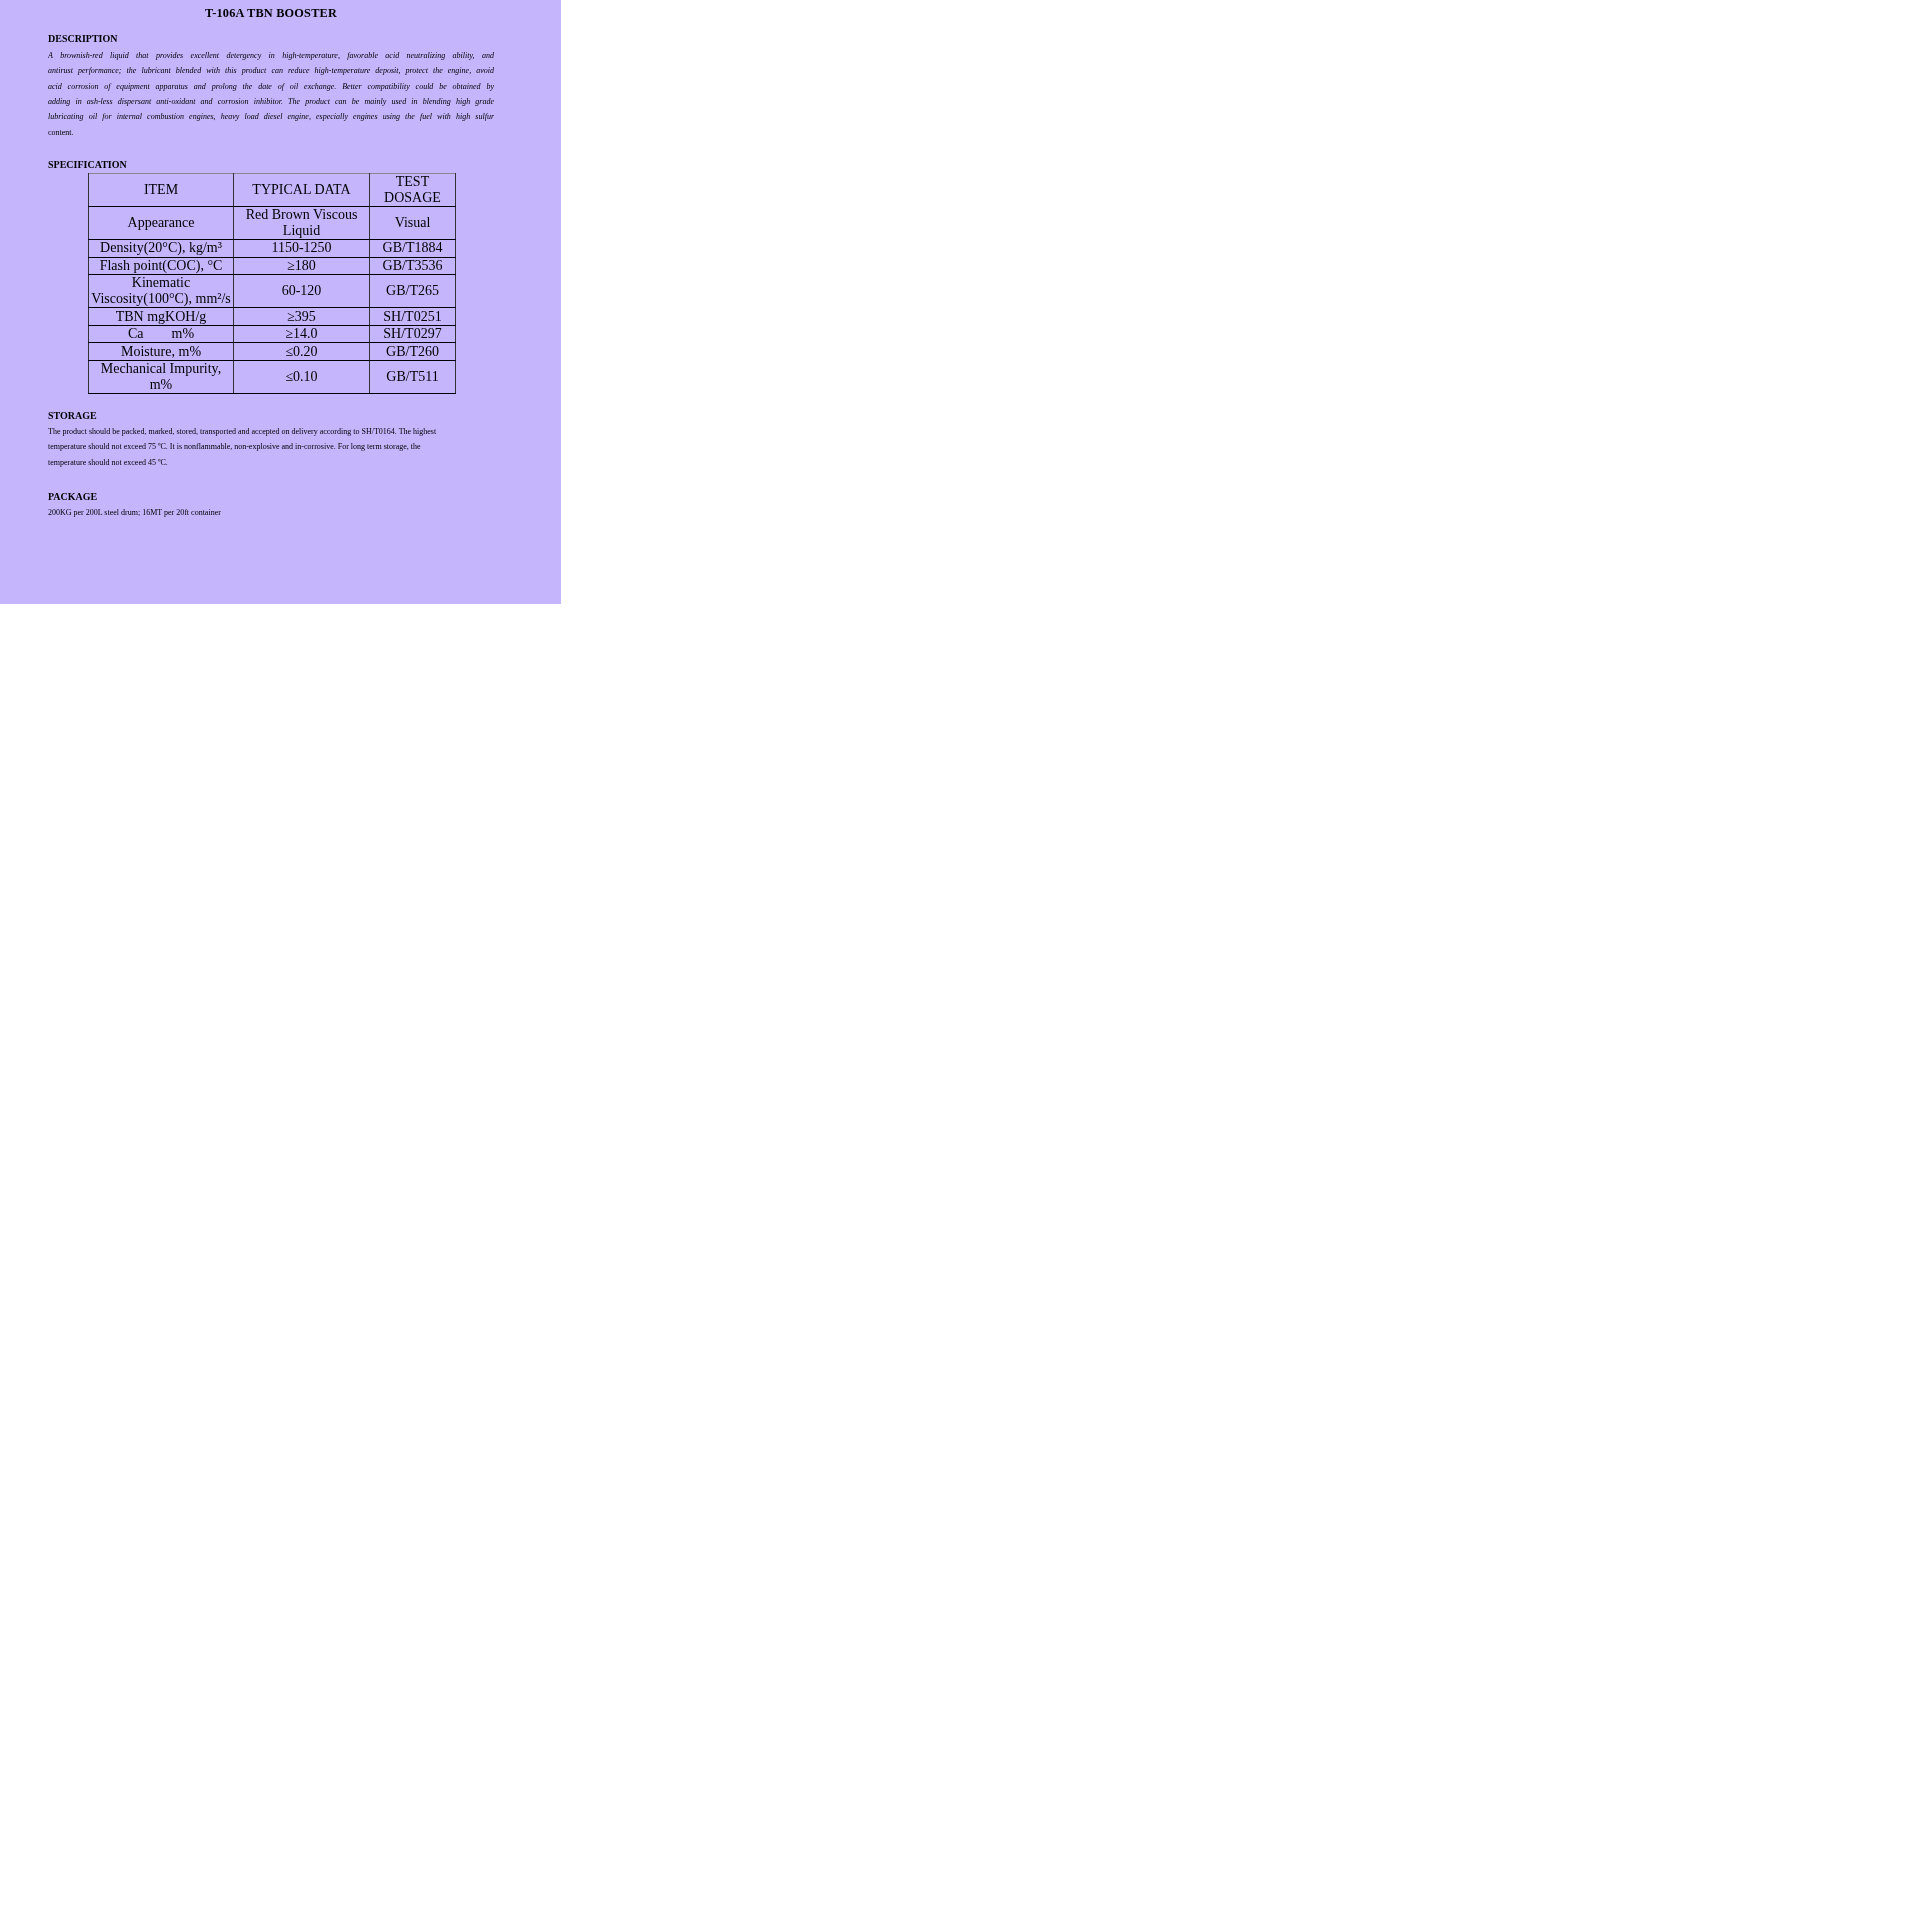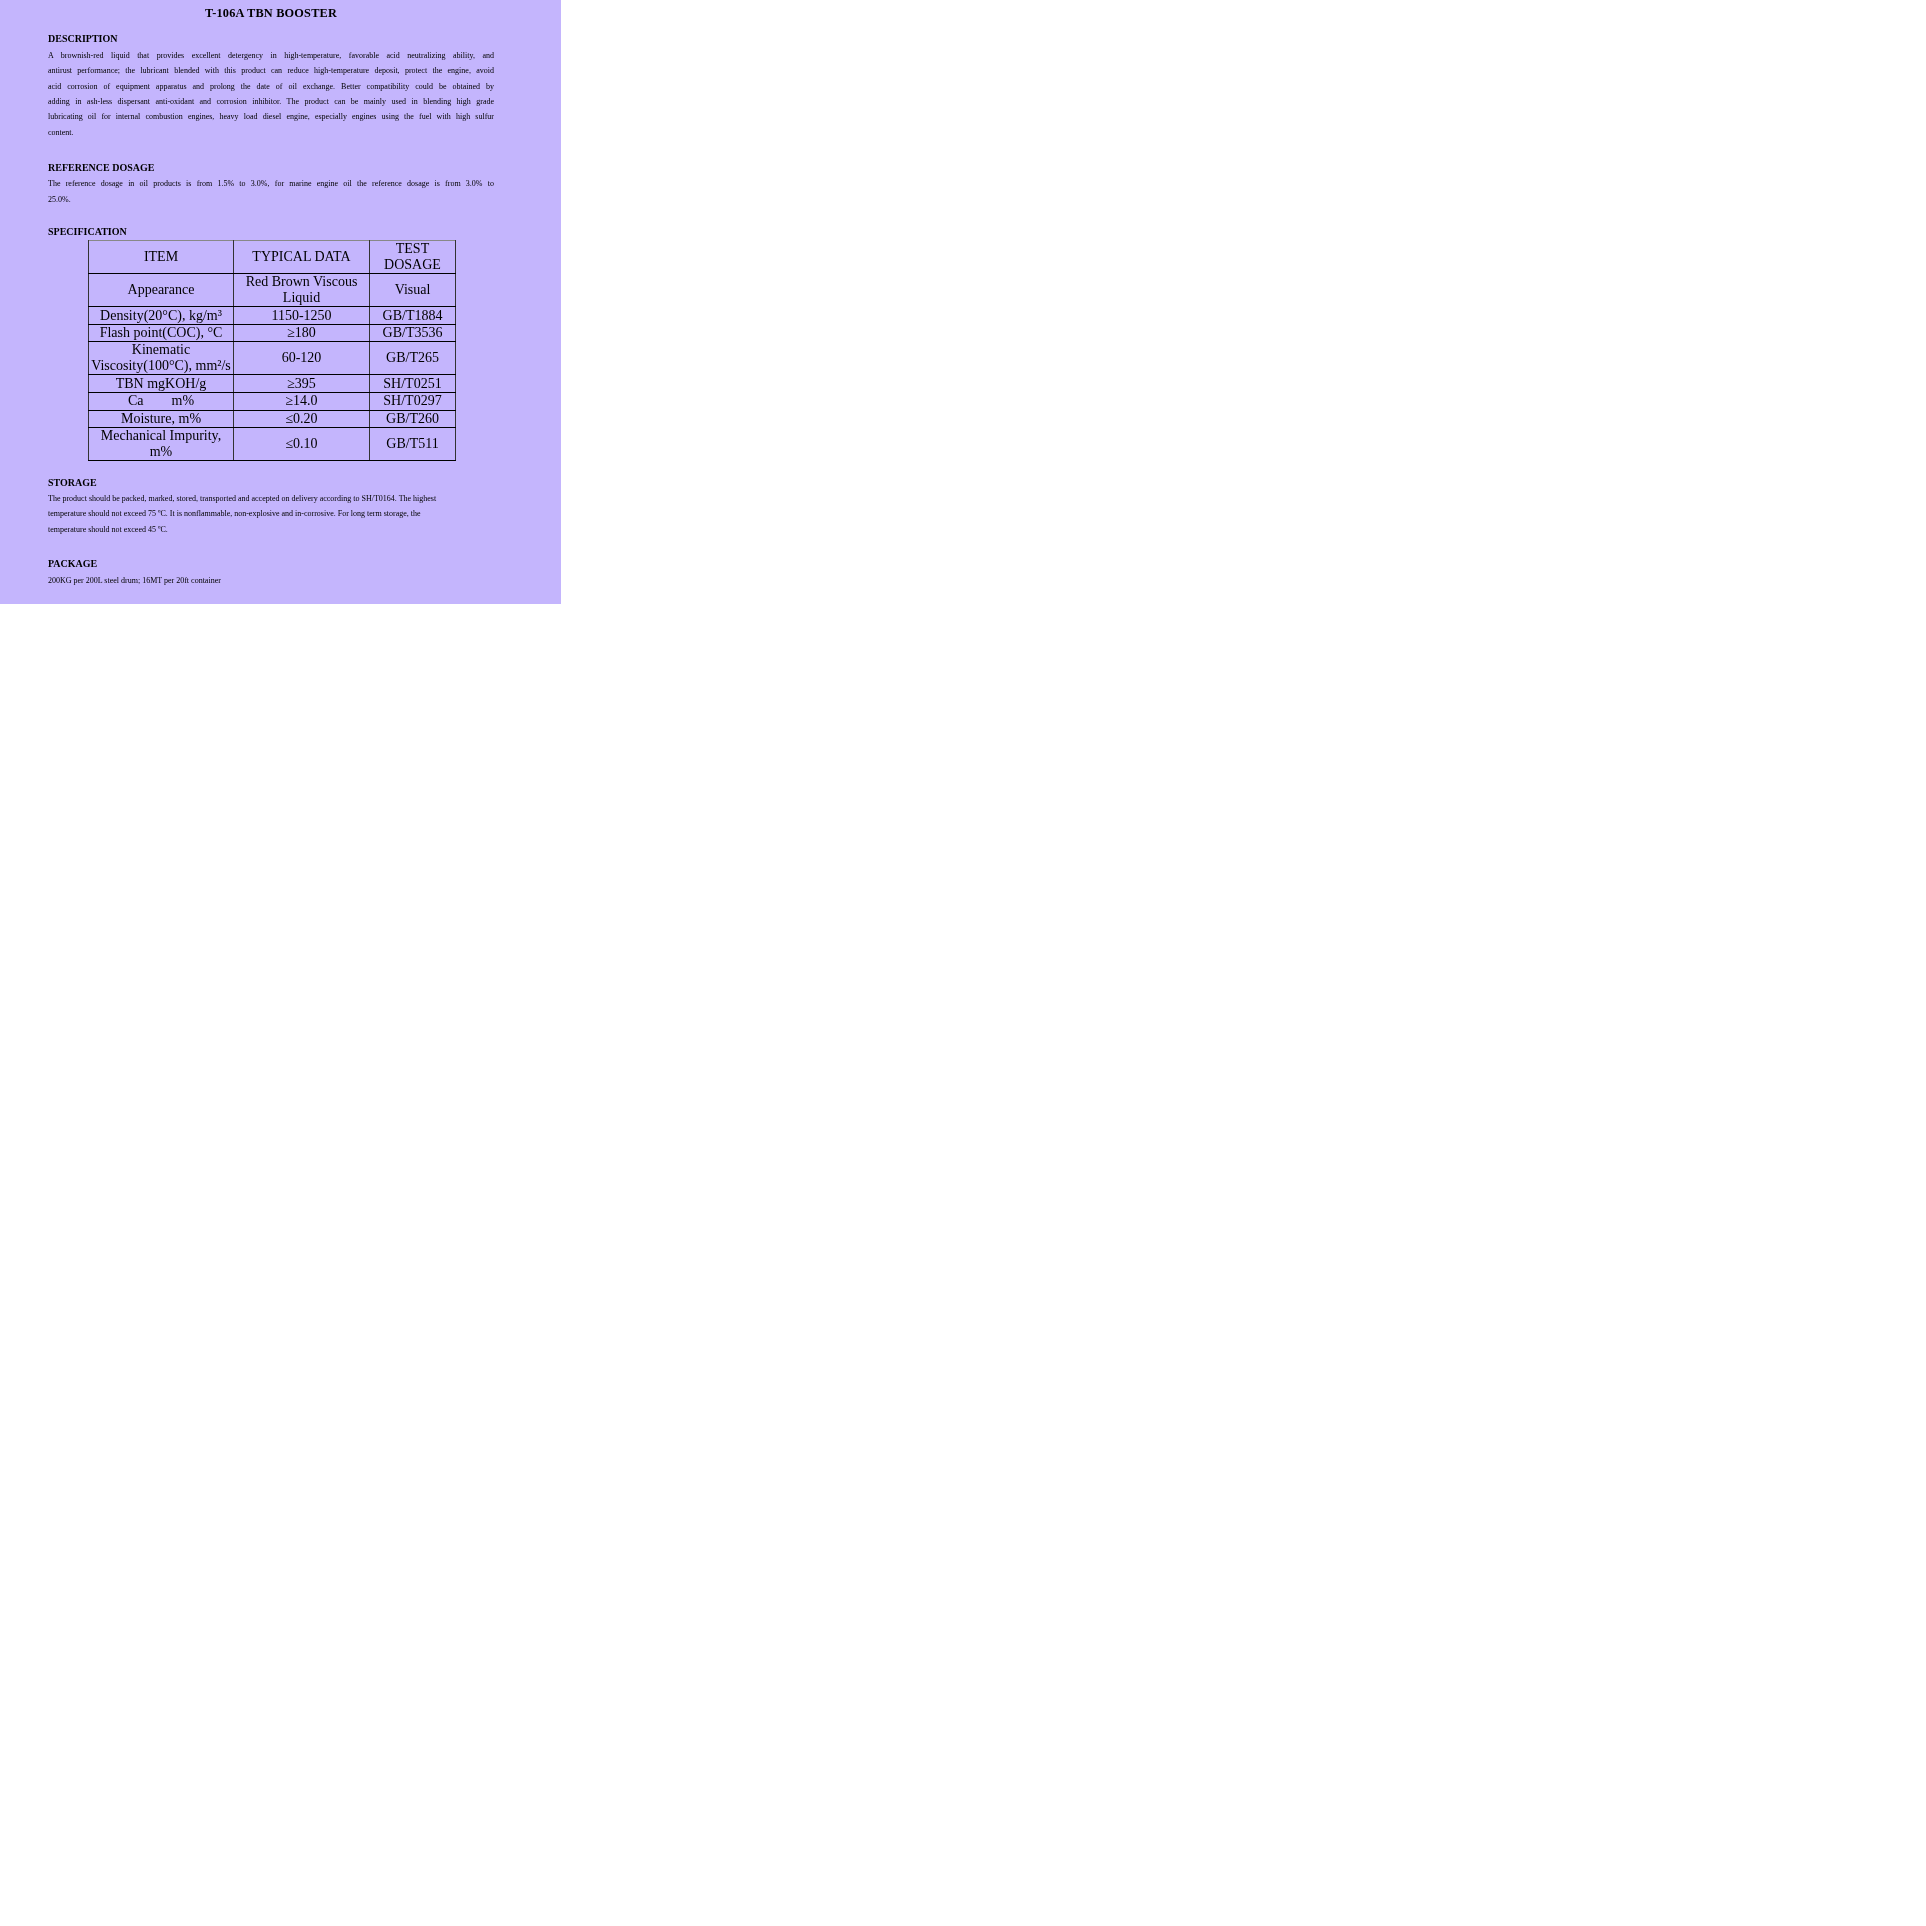--- a/index.html
+++ b/index.html
@@ -38,20 +38,21 @@
   .h-spec   { margin-top: 17.7px; }
   .h-stor   { margin-top: 14.6px; }
   .h-pack   { margin-top: 20px; }
   .para { margin-top: 2.3px; font-size: 8px; }
   .para .jline {
     line-height: 15.4px;
     text-align: justify;
     text-align-last: justify;
     overflow: hidden;
     white-space: nowrap;
+    font-style: italic;
   }
   .para .lline {
     line-height: 15.4px;
     text-align: left;
     white-space: nowrap;
     overflow: hidden;
   }
   table.spec {
     margin-top: 2.3px;
     margin-left: 40px;
@@ -90,27 +91,20 @@
       <div class="para">
         <div class="jline">A brownish-red liquid that provides excellent detergency in high-temperature, favorable acid neutralizing ability, and</div>
         <div class="jline">antirust performance; the lubricant blended with this product can reduce high-temperature deposit, protect the engine, avoid</div>
         <div class="jline">acid corrosion of equipment apparatus and prolong the date of oil exchange. Better compatibility could be obtained by</div>
         <div class="jline">adding in ash-less dispersant anti-oxidant and corrosion inhibitor. The product can be mainly used in blending high grade</div>
         <div class="jline">lubricating oil for internal combustion engines, heavy load diesel engine, especially engines using the fuel with high sulfur</div>
         <div class="lline">content.</div>
       </div>
     </div>
 
-    <div>
-      <div class="sec-heading h-dosage">REFERENCE DOSAGE</div>
-      <div class="para">
-        <div class="jline">The reference dosage in oil products is from 1.5% to 3.0%, for marine engine oil the reference dosage is from 3.0% to</div>
-        <div class="lline">25.0%.</div>
-      </div>
-    </div>
 
     <div>
       <div class="sec-heading h-spec">SPECIFICATION</div>
 
       <table class="spec">
         <colgroup>
           <col class="col-item">
           <col class="col-data">
           <col class="col-method">
         </colgroup>

